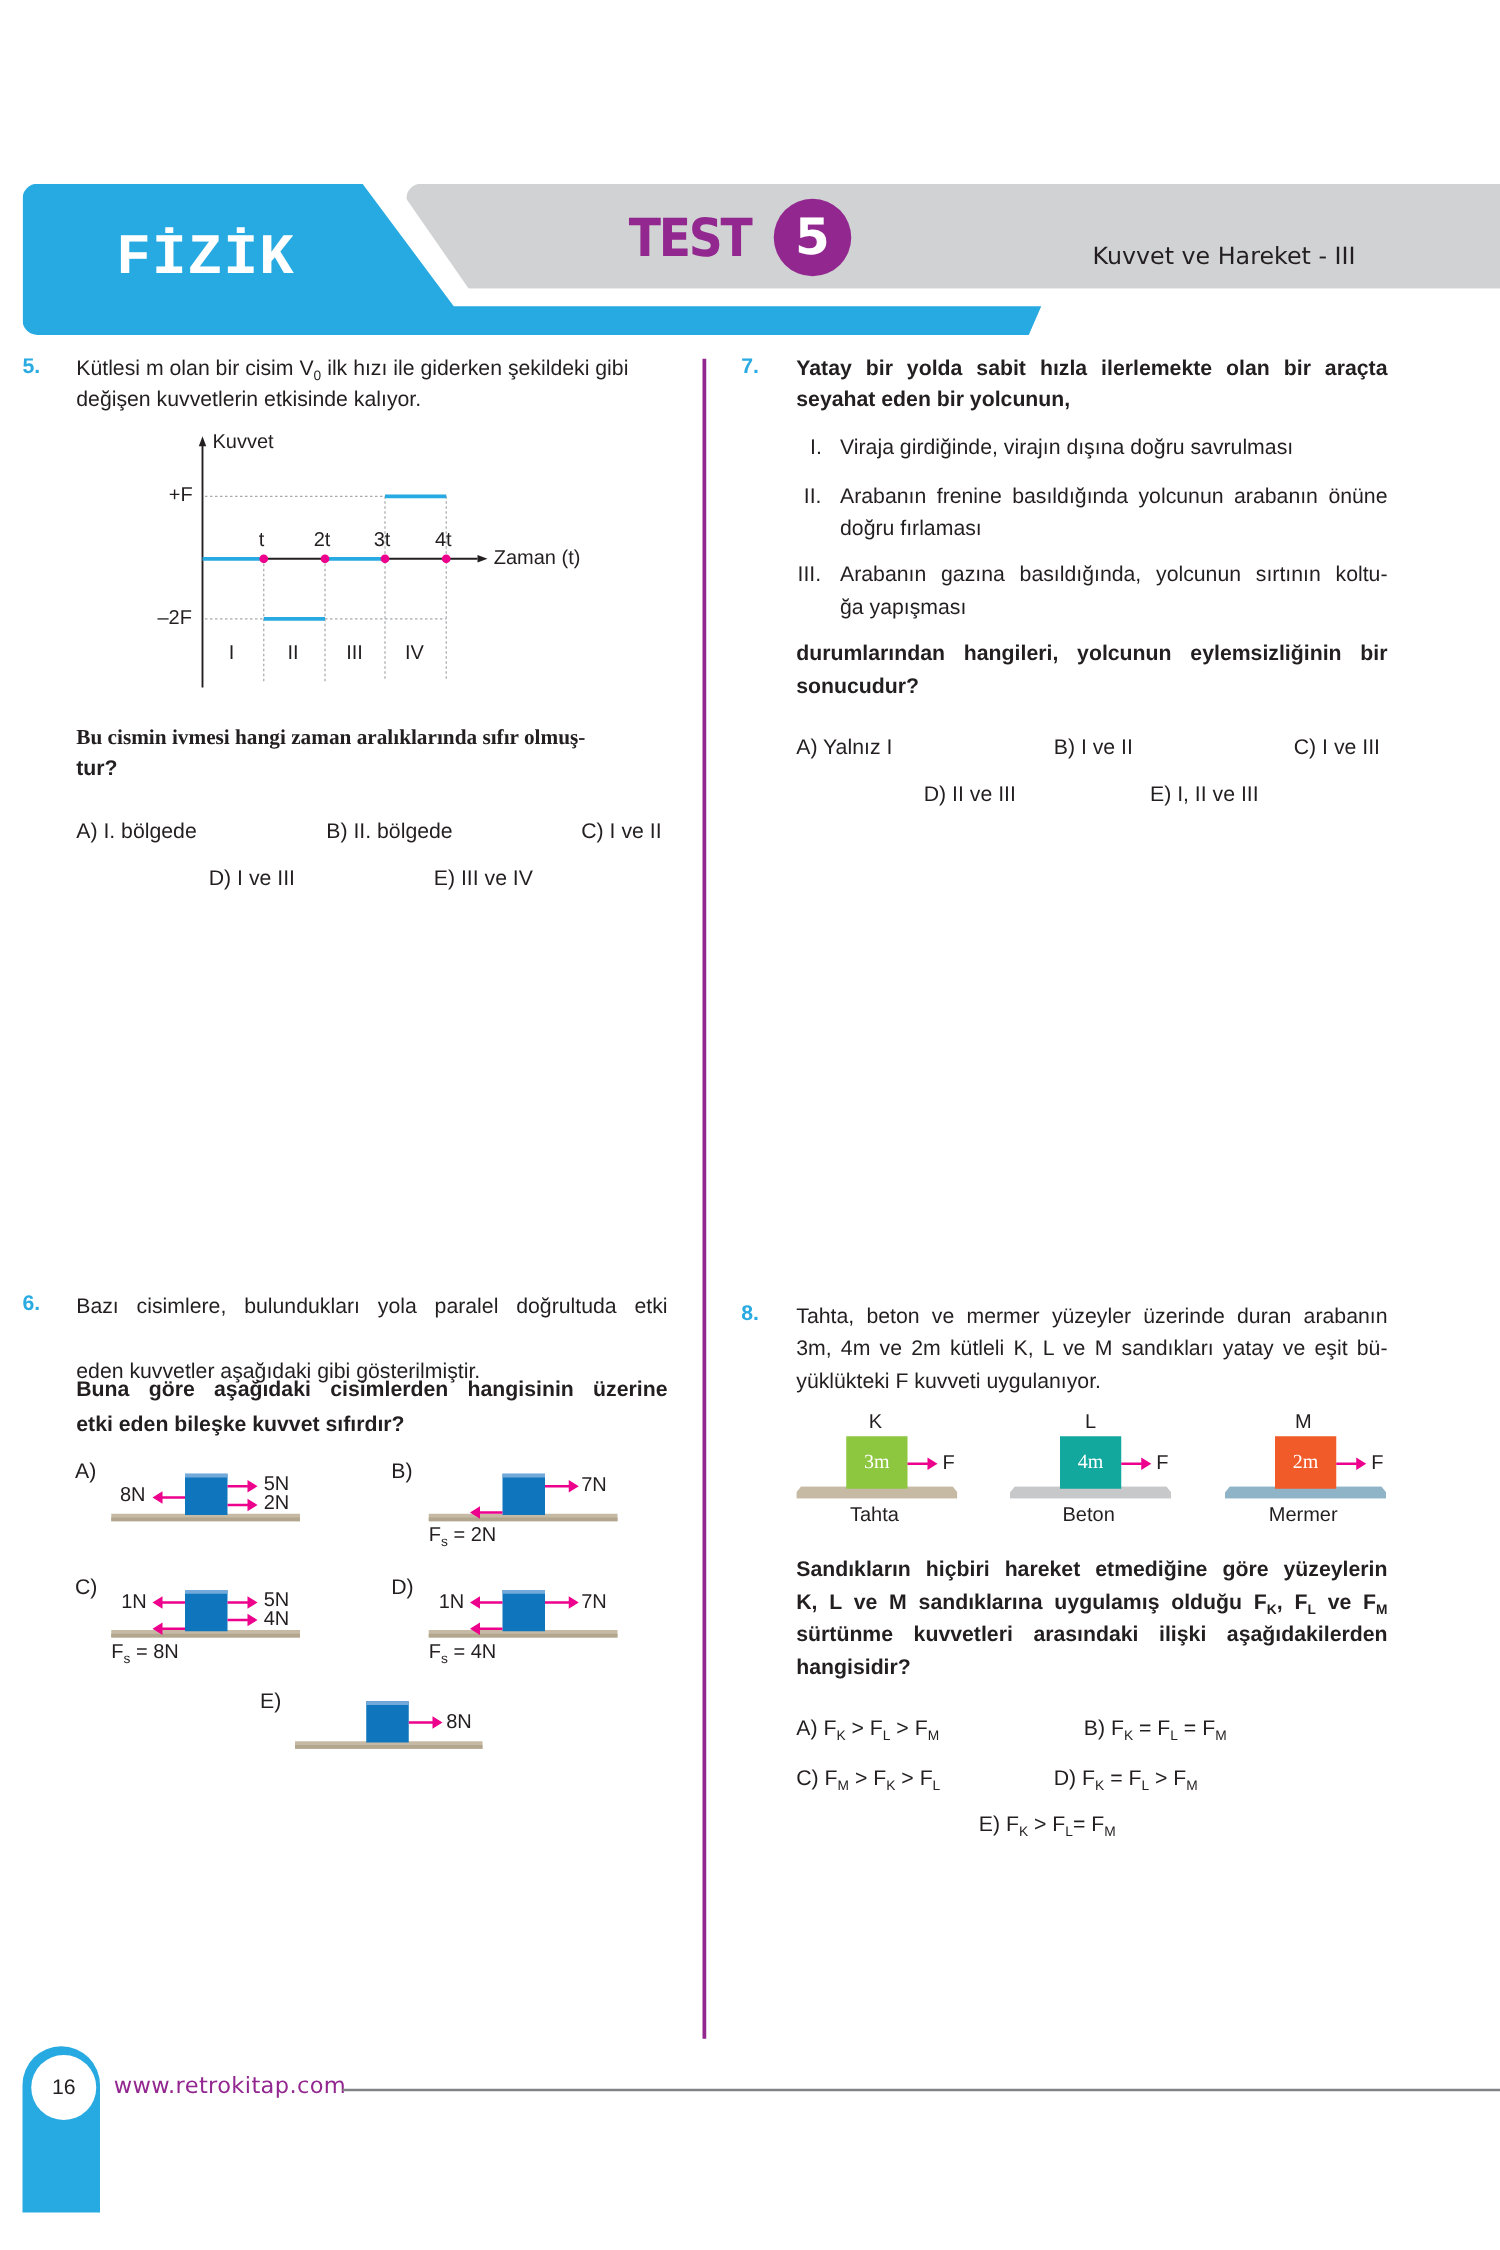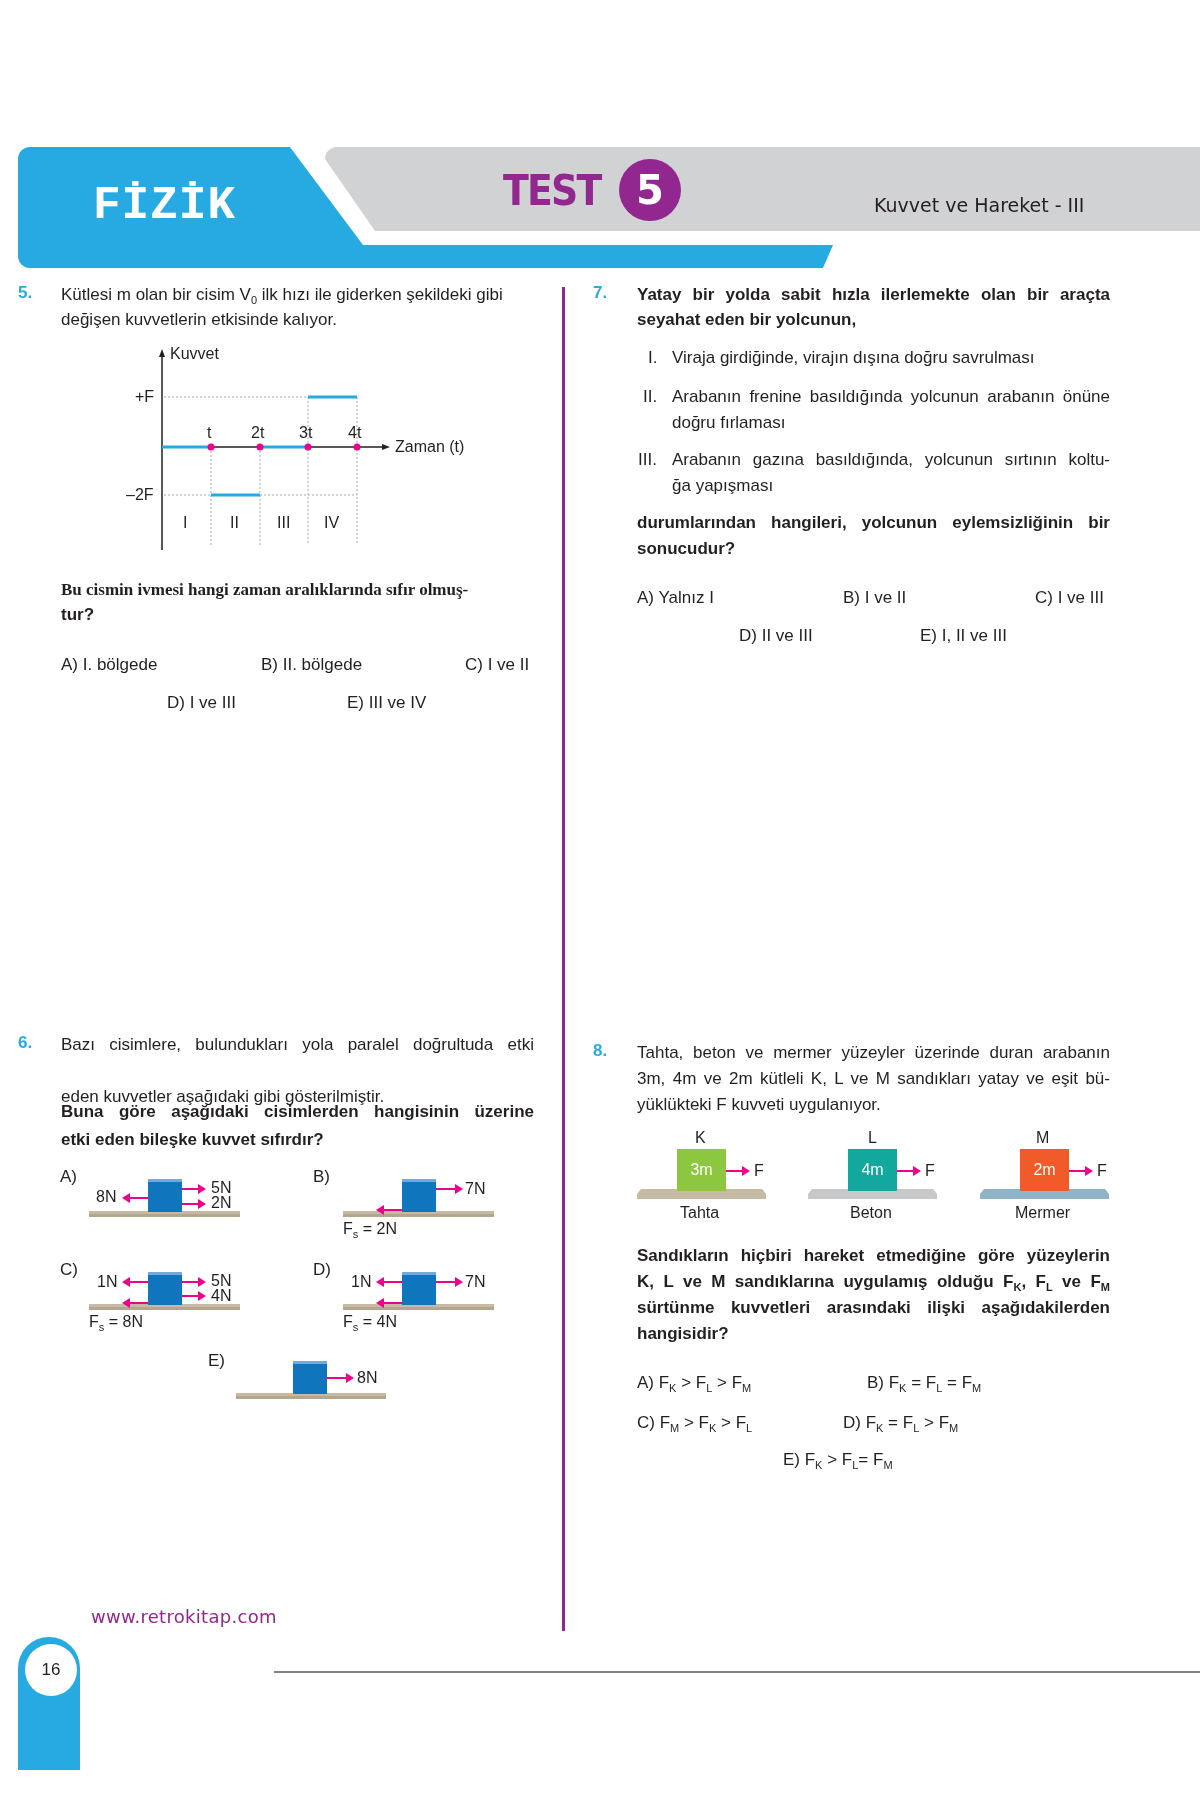--- a/index.html
+++ b/index.html
@@ -28,26 +28,26 @@
   
   .graph { position:absolute; left:120px; top:340px; width:360px; height:215px; }
 
   .block { position:absolute; width:34px; height:33px; background:#0f75bc; border-top:3px solid #74a9dc; }
   .ground { position:absolute; height:6px; background:#c6baa5; border-bottom:3px solid #b3a68e; }
   .arrow-r, .arrow-l { position:absolute; height:2px; background:#ec008c; }
   .arrow-r::after { content:""; position:absolute; right:-2px; top:-4px; border-left:8px solid #ec008c; border-top:5px solid transparent; border-bottom:5px solid transparent; }
   .arrow-l::before { content:""; position:absolute; left:-2px; top:-4px; border-right:8px solid #ec008c; border-top:5px solid transparent; border-bottom:5px solid transparent; }
   .flabel { position:absolute; font-size:16px; line-height:18px; white-space:nowrap; }
 
-  .crate { position:absolute; width:49px; height:42px; color:#fff; font-size:16px; text-align:center; line-height:42px; }
+  .crate { position:absolute; width:49px; height:42px; color:#fff; font-size:16px; text-align:center; line-height:42px;font-family:Liberation Serif, serif; }
   .surface { position:absolute; height:10px; clip-path: polygon(4px 0, calc(100% - 4px) 0, 100% 5px, 100% 100%, 0 100%, 0 5px); }
 
   .footer-tab { position:absolute; left:18px; top:1637px; width:62px; height:133px; background:#27aae1; border-radius:31px 31px 0 0; }
   .page-circle { position:absolute; left:25px; top:1644px; width:52px; height:52px; border-radius:50%; background:#fff; text-align:center; line-height:52px; font-size:17px; color:#231f20; }
-  .footer-url { position:absolute; left:91px; top:1606px; font-family:"DejaVu Sans", sans-serif; font-size:18px; color:#92278f; letter-spacing:0.3px; }
+  .footer-url { position:absolute; left:91px; top:1658px; font-family:"DejaVu Sans", sans-serif; font-size:18px; color:#92278f; letter-spacing:0.3px; }
   .footer-line { position:absolute; left:274px; top:1671px; width:926px; height:2px; background:#808285; }
 </style>
 </head>
 <body>
 
 <div>
   <div class="hdr-gray"></div>
   <div class="hdr-blue"></div>
   <div class="fizik">FİZİK</div>
   <div class="test-word">TEST</div>

